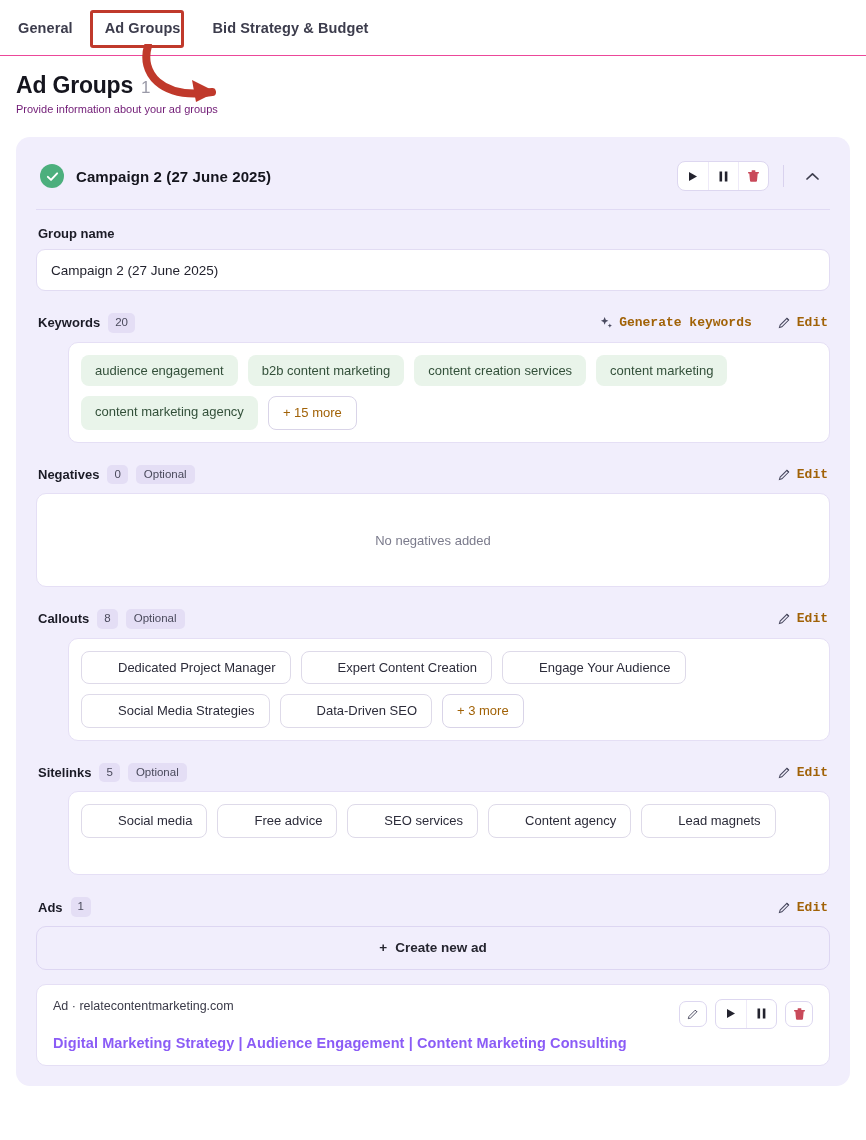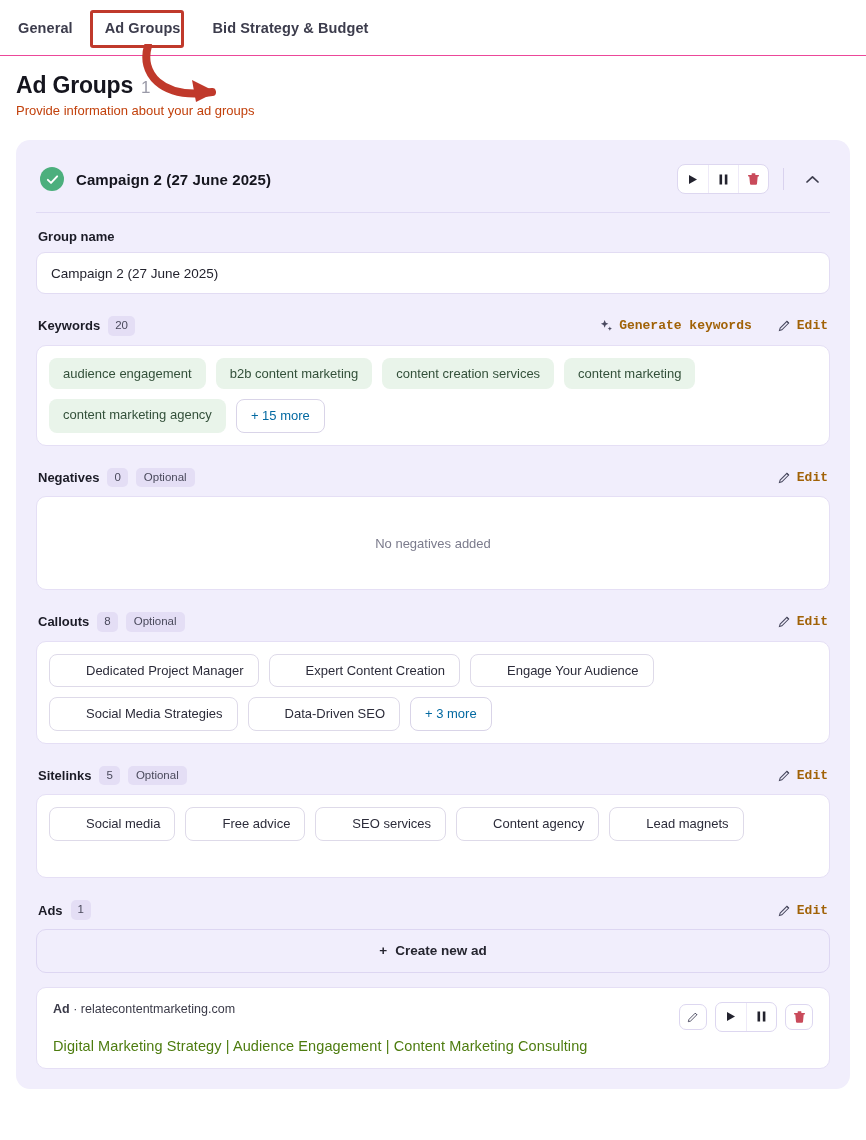--- a/index.html
+++ b/index.html
@@ -66,22 +66,22 @@
     display: flex;
     align-items: baseline;
     gap: 8px;
   }
   .page-title .count {
     font-size: 17px;
     font-weight: 500;
     color: #9a9aa8;
   }
   .page-sub {
-    font-size: 13px;
-    color: #c2410c;
+    font-size: 11px;
+    color: #701a75;
     margin: 0;
   }
 
   
   .card {
     margin: 22px 16px 0 16px;
     background: #f1eefc;
     border-radius: 14px;
     padding: 18px 20px 20px 20px;
   }
@@ -196,20 +196,21 @@
 
   .chip-box {
     background: #fff;
     border: 1px solid #e5dff5;
     border-radius: 10px;
     padding: 12px 12px;
     display: flex;
     flex-wrap: wrap;
     gap: 10px;
     align-content: flex-start;
+    margin-left: 32px;
   }
   .chip {
     border-radius: 8px;
     padding: 8px 14px;
     font-size: 13px;
     line-height: 1.2;
     white-space: nowrap;
   }
   .chip-green {
     background: #e9f4ea;
@@ -217,21 +218,21 @@
   }
   .chip-outline {
     background: #fff;
     border: 1px solid #dedae9;
     color: #2c2c3a;
     padding-left: 36px;
   }
   .chip-more {
     background: #fff;
     border: 1px solid #d9d4e8;
-    color: #0369a1;
+    color: #a16207;
     font-weight: 500;
   }
   .empty-box {
     background: #fff;
     border: 1px solid #e5dff5;
     border-radius: 10px;
     height: 94px;
     display: flex;
     align-items: center;
     justify-content: center;
@@ -265,33 +266,33 @@
     position: relative;
   }
   .ad-row-top {
     display: flex;
     align-items: flex-start;
   }
   .ad-url {
     font-size: 12.5px;
     color: #3a3a48;
   }
-  .ad-url b { font-weight: 700; }
+  .ad-url b { font-weight: 400; }
   .ad-actions {
     margin-left: auto;
     display: flex;
     align-items: center;
     gap: 8px;
   }
   .ad-actions .btn-group { border-radius: 7px; }
   .ad-headline {
     margin-top: 6px;
     font-size: 14.5px;
-    font-weight: 400;
-    color: #4d7c0f;
+    font-weight: 700;
+    color: #8b5cf6;
     letter-spacing: .1px;
   }
   .icon-btn-plain {
     width: 28px; height: 26px;
     display: flex; align-items: center; justify-content: center;
     border: 1px solid #ddd7f0;
     background: #fff;
     border-radius: 7px;
     cursor: pointer;
   }

